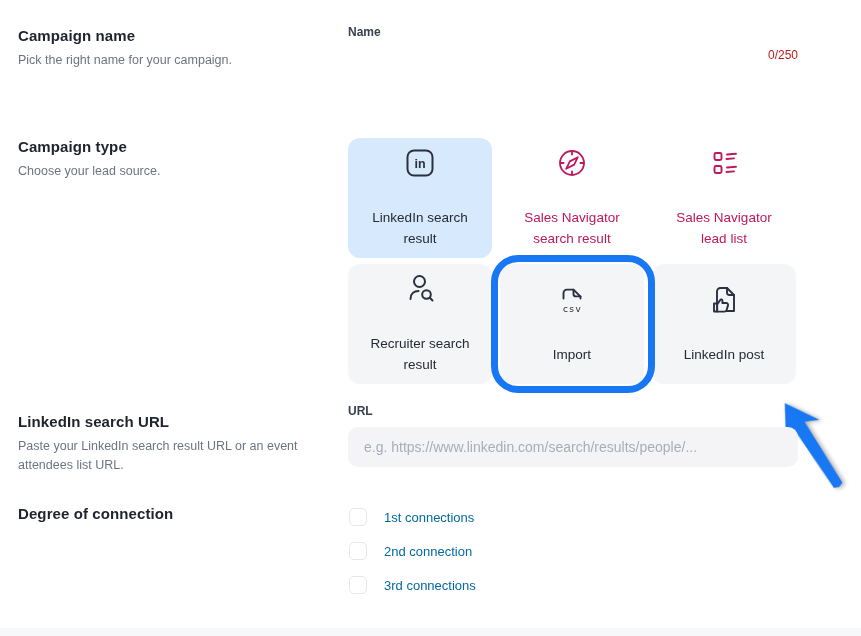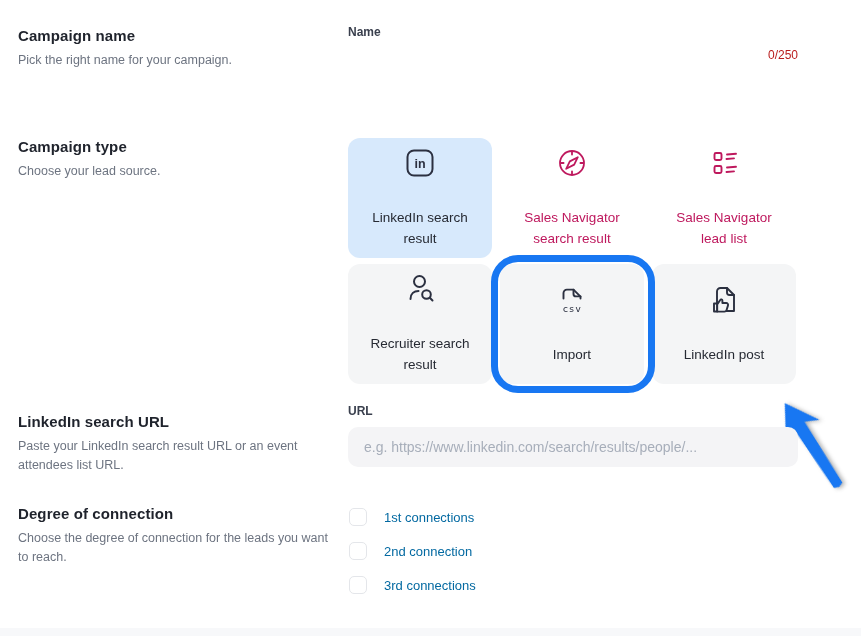--- a/index.html
+++ b/index.html
@@ -92,21 +92,20 @@
     <p>Choose your lead source.</p>
   </div>
 
   <div class="section" id="sec-url">
     <h3>LinkedIn search URL</h3>
     <p>Paste your LinkedIn search result URL or an event attendees list URL.</p>
   </div>
 
   <div class="section" id="sec-degree">
     <h3>Degree of connection</h3>
-    <p>Choose the degree of connection for the leads you want to reach.</p>
   </div>
 
   <div class="field-group" id="name-group">
     <label class="field-label">Name</label>
     <div class="char-counter">0/250</div>
   </div>
 
   <div class="tiles">
 
     <div class="tile tile--selected">

